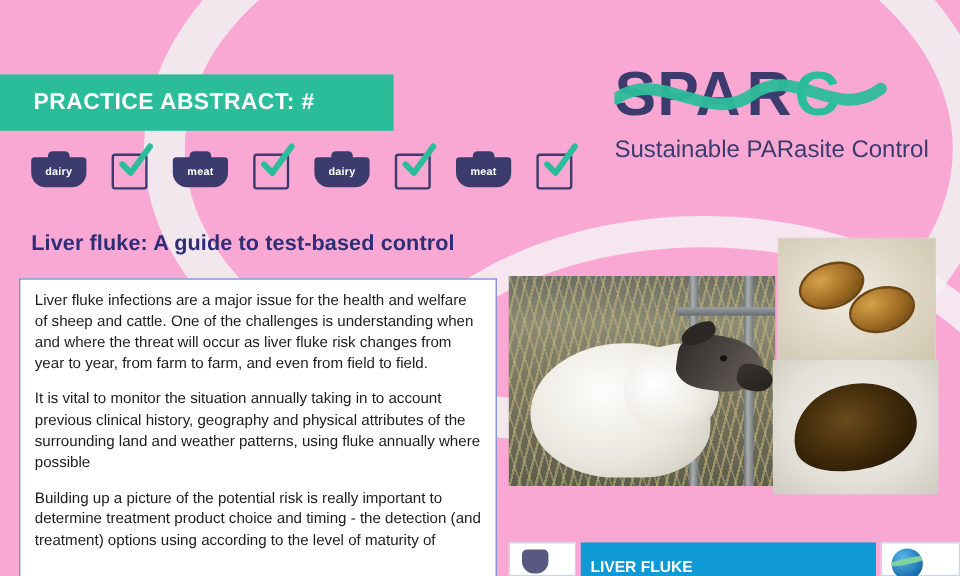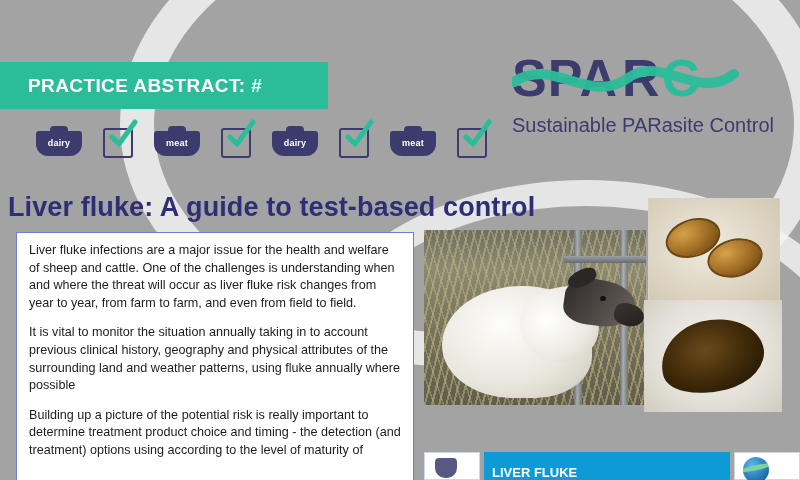--- a/index.html
+++ b/index.html
@@ -9,21 +9,21 @@
     height: 480px;
     overflow: hidden;
     background: #ffffff;
     font-family: "Liberation Sans", sans-serif;
   }
 
   #page {
     position: relative;
     width: 800px;
     height: 480px;
-    background: #a3a3a3;
+    background: #f9a8d4;
     overflow: hidden;
   }
 
   
   .bg-swoosh {
     position: absolute;
     left: 120px;
     top: -120px;
     width: 640px;
     height: 420px;
@@ -80,21 +80,21 @@
     margin-top: 6px;
     color: #3b3b6d;
     font-size: 20px;
     line-height: 19px;
     font-weight: normal;
   }
 
   
   .icon-strip {
     position: absolute;
-    left: 36px;
+    left: 26px;
     top: 128px;
     display: flex;
     align-items: center;
     gap: 21px;
   }
   .tag-badge {
     width: 46px;
     height: 25px;
     background: #3b3b6d;
     border-radius: 3px 3px 12px 12px;
@@ -131,24 +131,24 @@
     position: absolute;
     left: 3px;
     top: -11px;
     width: 30px;
     height: 30px;
   }
 
   
   .headline {
     position: absolute;
-    left: 8px;
+    left: 26px;
     top: 192px;
     color: #2e2e77;
-    font-size: 27px;
+    font-size: 18px;
     font-weight: bold;
     letter-spacing: 0.1px;
   }
 
   
   .textbox {
     position: absolute;
     left: 16px;
     top: 232px;
     width: 398px;

